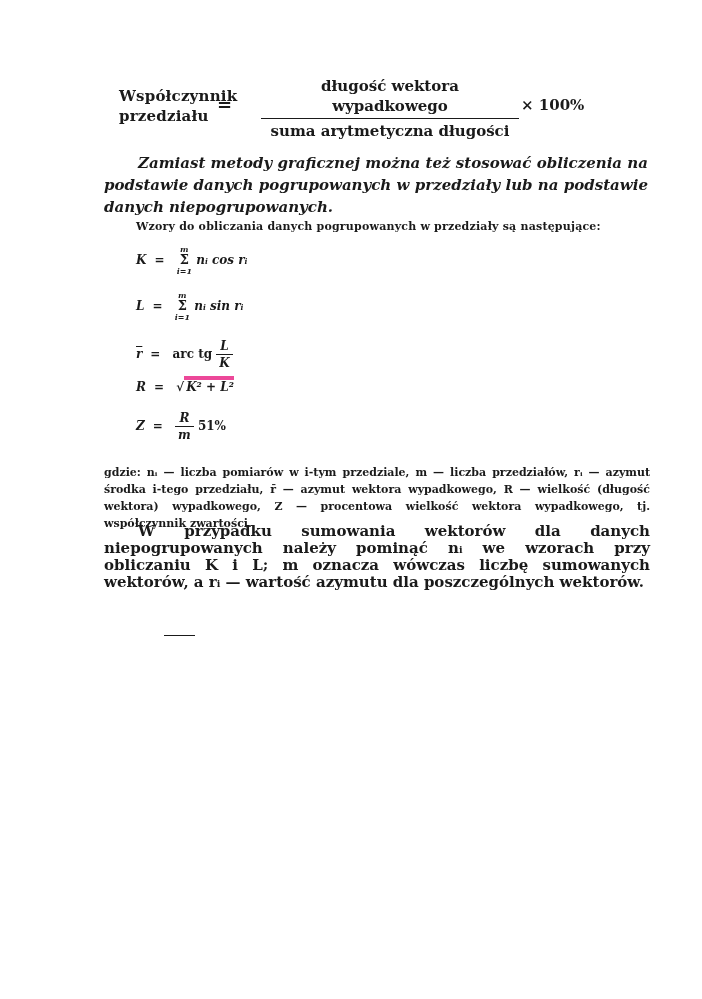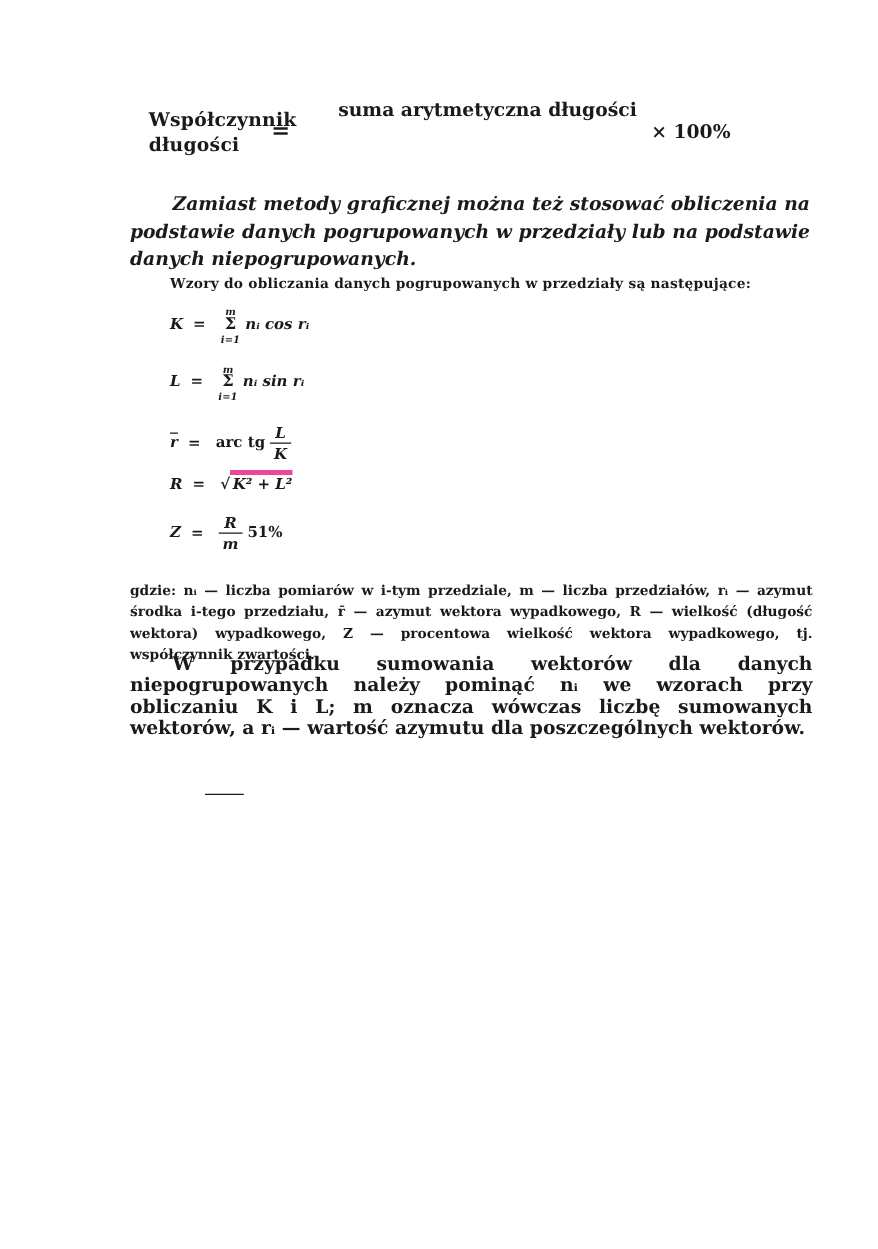--- a/index.html
+++ b/index.html
@@ -37,24 +37,25 @@
     .para3 { left: 104px; top: 523px; width: 546px; font-size: 15px; line-height: 17px; font-weight: bold; text-align: justify; }
     .para3 .indent { display: inline-block; width: 34px; }
     .footnote-rule { left: 164px; top: 635px; width: 31px; height: 0; border-top: 1.5px solid #1a1a1a; }
   </style>
 </head>
 <body>
 
 <div class="abs top-formula">
   <div class="tf-lhs">
     <div>Współczynnik</div>
-    <div>długości</div>
+    <div>przedziału</div>
   </div>
   <div class="tf-eq">=</div>
   <div class="tf-frac">
+    <div class="tf-num">długość wektora wypadkowego</div>
     <div class="tf-den">suma arytmetyczna długości</div>
   </div>
   <div class="tf-times">× 100%</div>
 </div>
 
 <div class="abs para1"><span class="indent"></span><span>Zamiast metody graficznej można też stosować obliczenia na podstawie danych pogrupowanych w przedziały lub na podstawie danych niepogrupowanych.</span></div>
 
 <div class="abs formula-intro">Wzory do obliczania danych pogrupowanych w przedziały są następujące:</div>
 
 <div class="eq" style="left:136px; top:244px;">

